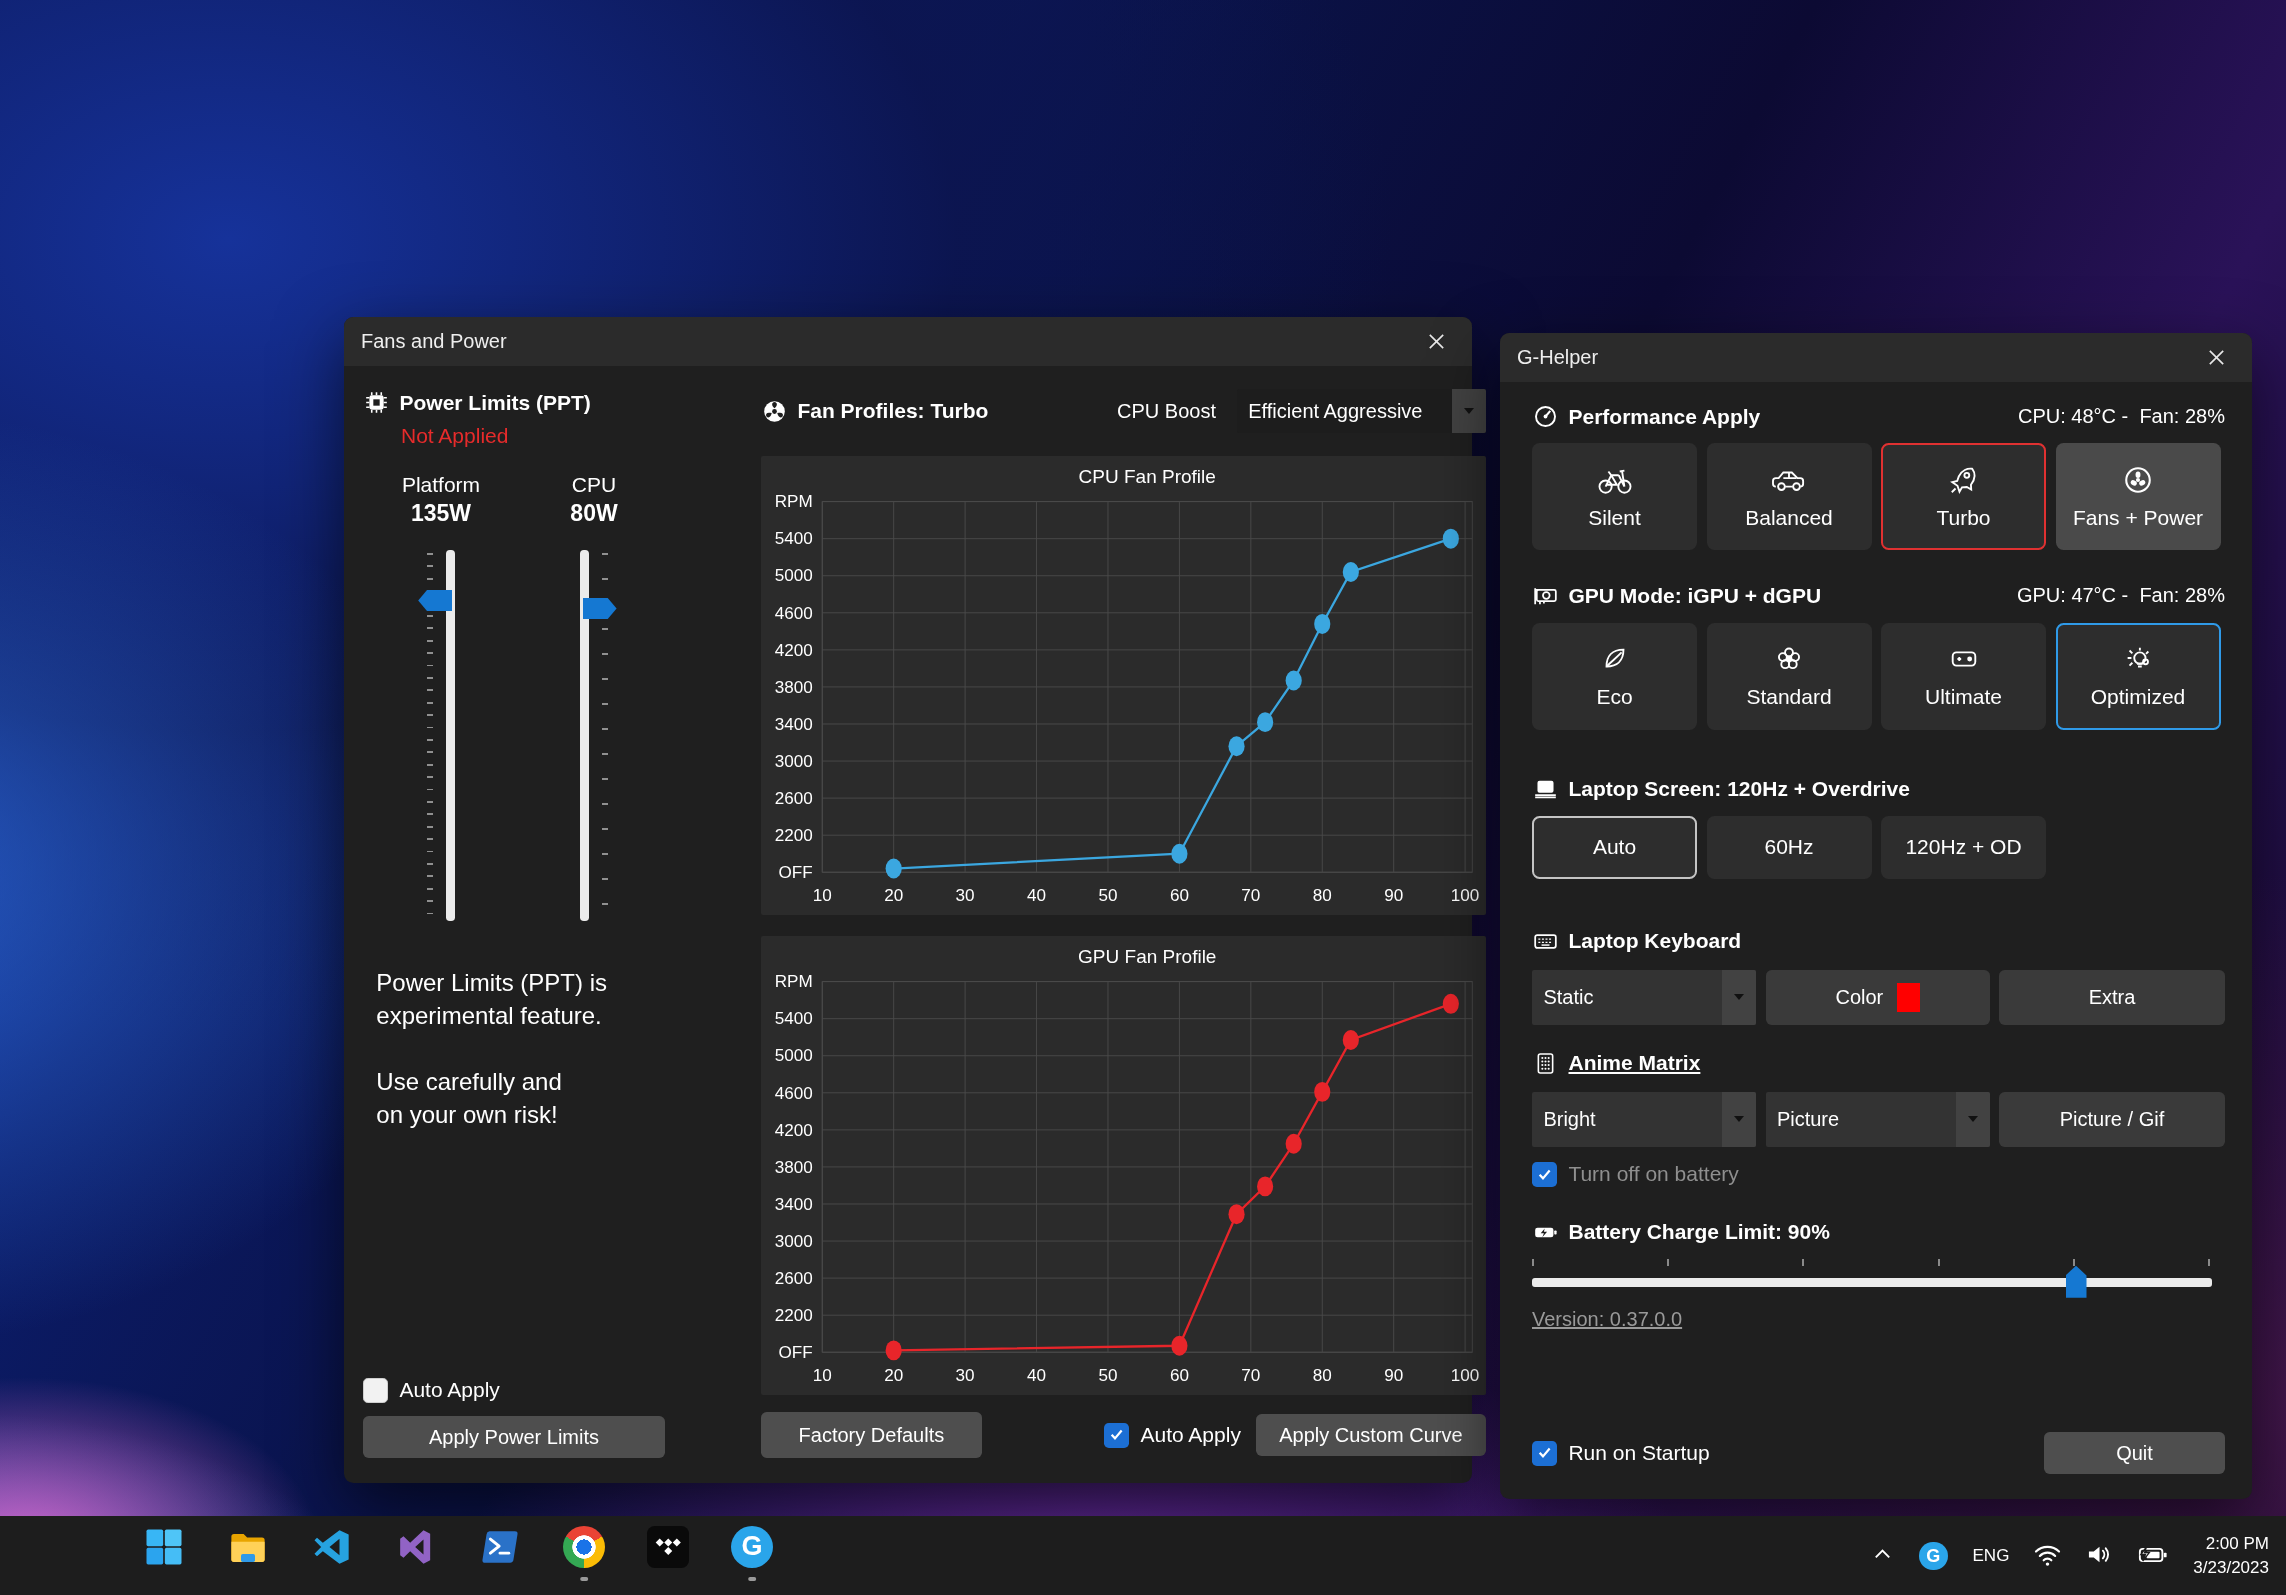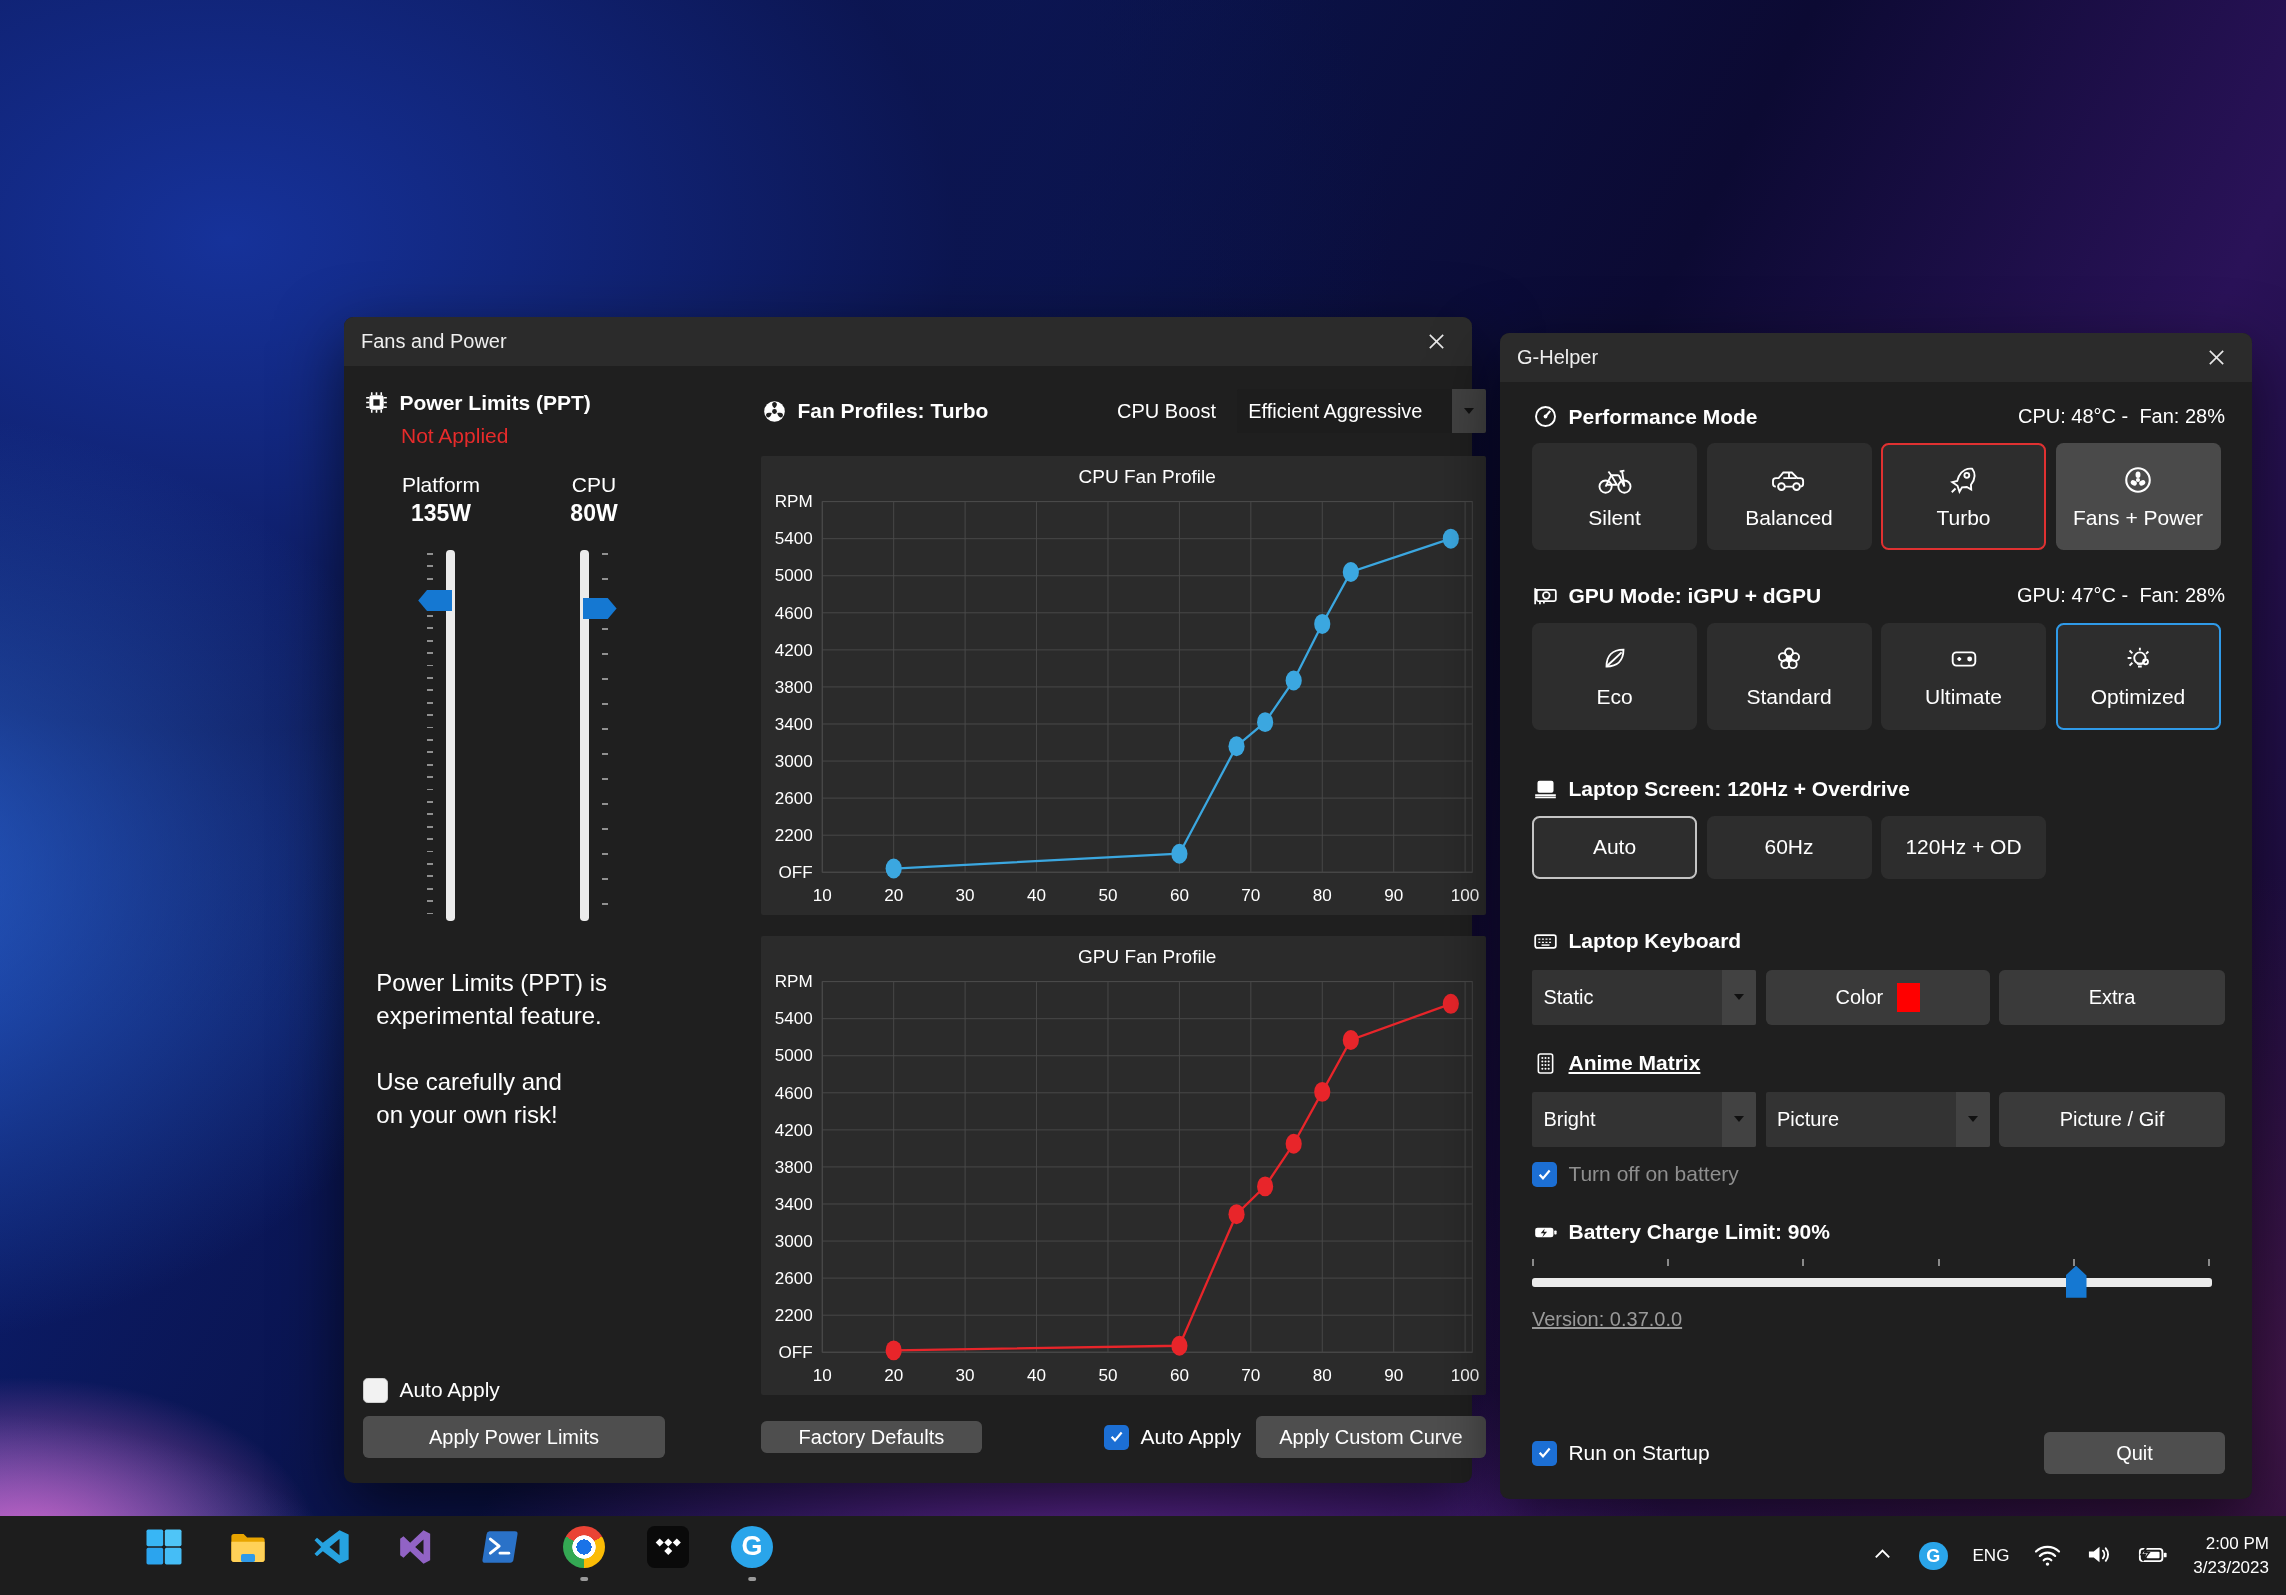--- a/index.html
+++ b/index.html
@@ -76,21 +76,21 @@
   .combo{display:flex;align-items:stretch;background:#333;border-radius:1.9px;overflow:hidden;height:44px;}
   .combo.dark{background:#1d1d1d;}
   .combo-value{flex:1;display:flex;align-items:center;padding:0 11.4px;font-size:20px;}
   .combo-arrow{width:34px;background:#424242;display:flex;align-items:center;justify-content:center;}
   .combo-arrow i{width:0;height:0;border-left:5.7px solid transparent;border-right:5.7px solid transparent;border-top:6.7px solid #111;}
 
   .chart-panel{width:725px;height:459px;background:#2b2b2b;border-radius:1.9px;margin-top:21px;}
   .chart-panel svg{display:block;}
 
   .right-bottom{margin-top:auto;display:flex;align-items:center;}
-  .btn-defaults{width:221px;height:32px;}
+  .btn-defaults{width:221px;height:46px;}
   .right-bottom .cb-row{margin-left:auto;margin-right:15px;}
   .btn-curve{width:230px;height:42px;}
 
   
   .gh-body{flex:1;display:flex;flex-direction:column;padding:21px 27px 25px 32px;min-height:0;}
   .tile-row{display:flex;gap:9.5px;margin-top:13.3px;}
   .tile{width:165px;height:107px;background:#2d2d2d;border-radius:7.6px;border:2.9px solid transparent;
     box-sizing:border-box;display:flex;flex-direction:column;align-items:center;justify-content:center;gap:7.6px;cursor:pointer;}
   .tile .t-label{font-size:21px;}
   .tile.sel-red{border-color:#e03131;}
@@ -370,21 +370,21 @@
     <div class="gh-body">
 
       <div class="sec-head">
         <span class="icon24">
           <svg width="27" height="27" viewBox="0 0 34 34">
               <circle cx="17" cy="17" r="12" stroke="#fff" stroke-width="2.4" fill="none"></circle>
               <path d="M17 17 L23 10" stroke="#fff" stroke-width="2.6"></path>
               <circle cx="17" cy="17" r="2.4" fill="#fff"></circle>
             </svg>
         </span>
-        <span>Performance Mode</span>
+        <span>Performance Apply</span>
         <span class="spacer"></span>
         <span class="sec-status">CPU: 48°C -  Fan: 28%</span>
       </div>
       <div class="tile-row">
         <div class="tile">
           <span>
             <svg width="36" height="32" viewBox="0 0 38 34">
                 <g stroke="#fff" stroke-width="2" fill="none">
                   <circle cx="9" cy="24" r="6.5"></circle>
                   <circle cx="29" cy="24" r="6.5"></circle>

